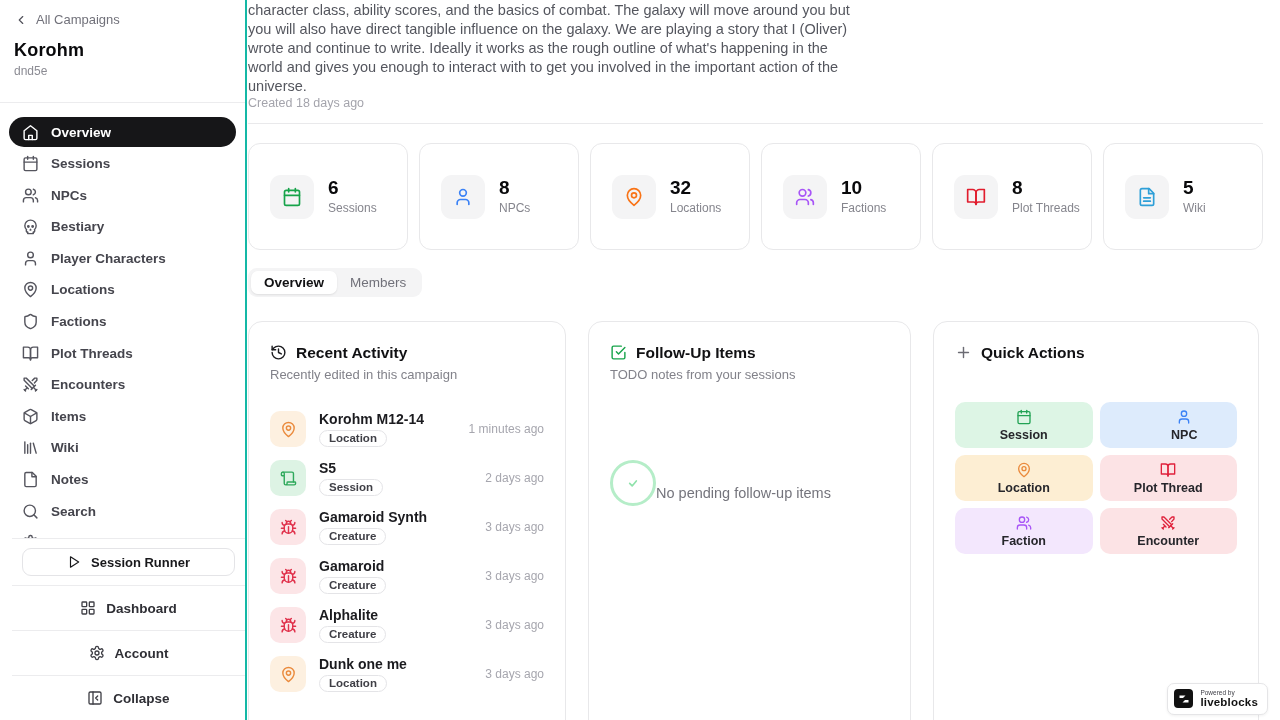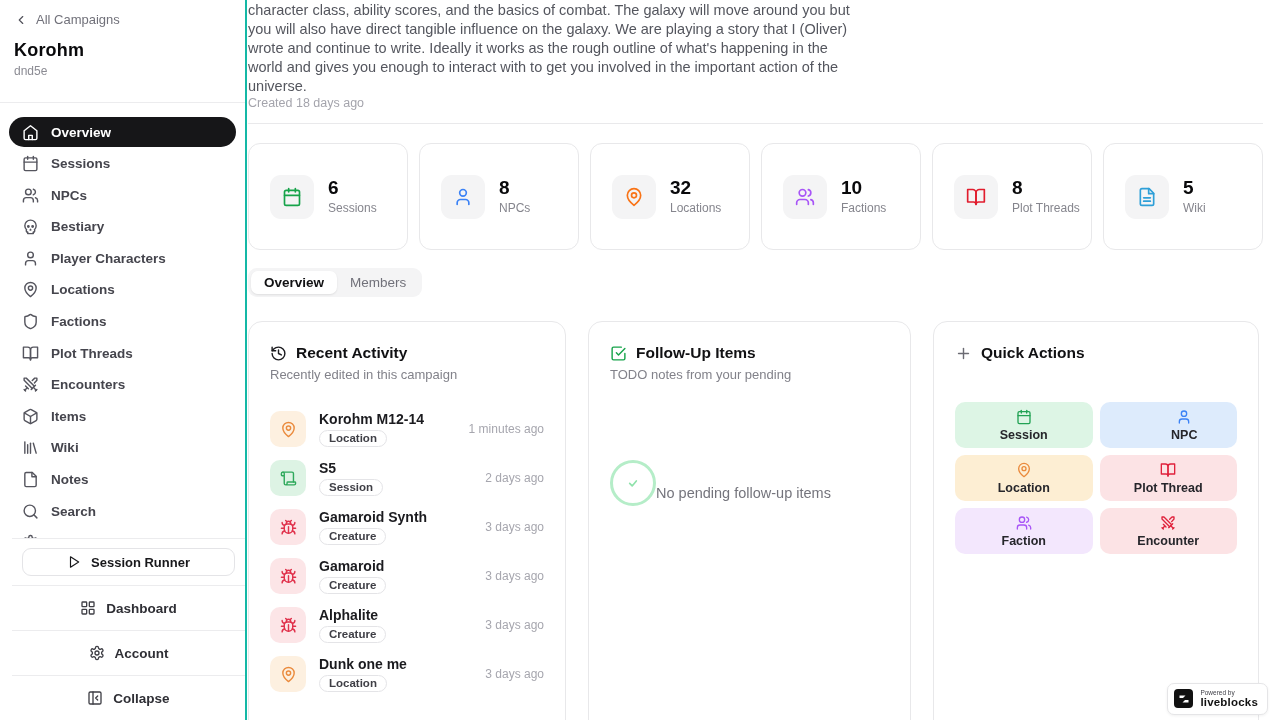--- a/index.html
+++ b/index.html
@@ -60,21 +60,21 @@
   .tabs { display:inline-flex; align-items:center; margin-top:18px;
     background:#f4f4f5; border-radius:9px; padding:3px; }
   .tab { height:23px; display:flex; align-items:center; padding:0 13px;
     border-radius:7px; font-size:13.5px; color:#71717a; font-weight:500; cursor:pointer; }
   .tab.selected { background:#fff; color:#111113; font-weight:700;
     box-shadow:0 1px 2px rgba(0,0,0,.09); }
 
   .panels { display:flex; gap:22px; margin-top:24px; }
   .panel { border:1px solid #e8e8ea; border-radius:14px; background:#fff;
     height:480px; padding:22px 21px; }
-  .panel-title-row { display:flex; align-items:flex-end; gap:9px; }
+  .panel-title-row { display:flex; align-items:flex-start; gap:9px; }
   .panel-title-row .icon { width:17px; height:17px; }
   .panel-title { font-size:15.5px; font-weight:700; color:#111113; }
   .panel-sub { margin-top:5px; font-size:13px; color:#82828a; }
 
   .panel-activity { width:318px; }
   .activity-list { margin-top:29px; }
   .activity-item { display:flex; align-items:center; gap:13px; margin-bottom:13px;
     cursor:pointer; }
   .act-iconbox { width:36px; height:36px; border-radius:10px; display:flex;
     align-items:center; justify-content:center; }
@@ -543,21 +543,21 @@
     <section class="panel panel-followup">
       <div class="panel-title-row">
         <span class="icon" style="color:#16a34a">
           <svg viewBox="0 0 24 24">
               <polyline points="9 11 12 14 21 5"></polyline>
               <path d="M21 12v7a2 2 0 0 1-2 2H5a2 2 0 0 1-2-2V5a2 2 0 0 1 2-2h11"></path>
             </svg>
           </span>
         <span class="panel-title">Follow-Up Items</span>
       </div>
-      <div class="panel-sub">TODO notes from your pending</div>
+      <div class="panel-sub">TODO notes from your sessions</div>
       <div class="fu-empty">
         <div class="fu-circle">
           <span class="icon">
               <svg viewBox="0 0 24 24">
                 <path d="m8 12.5 3 3 5-6"></path>
               </svg>
             </span>
         </div>
         <div class="fu-empty-title">No pending follow-up items</div>
       </div>

